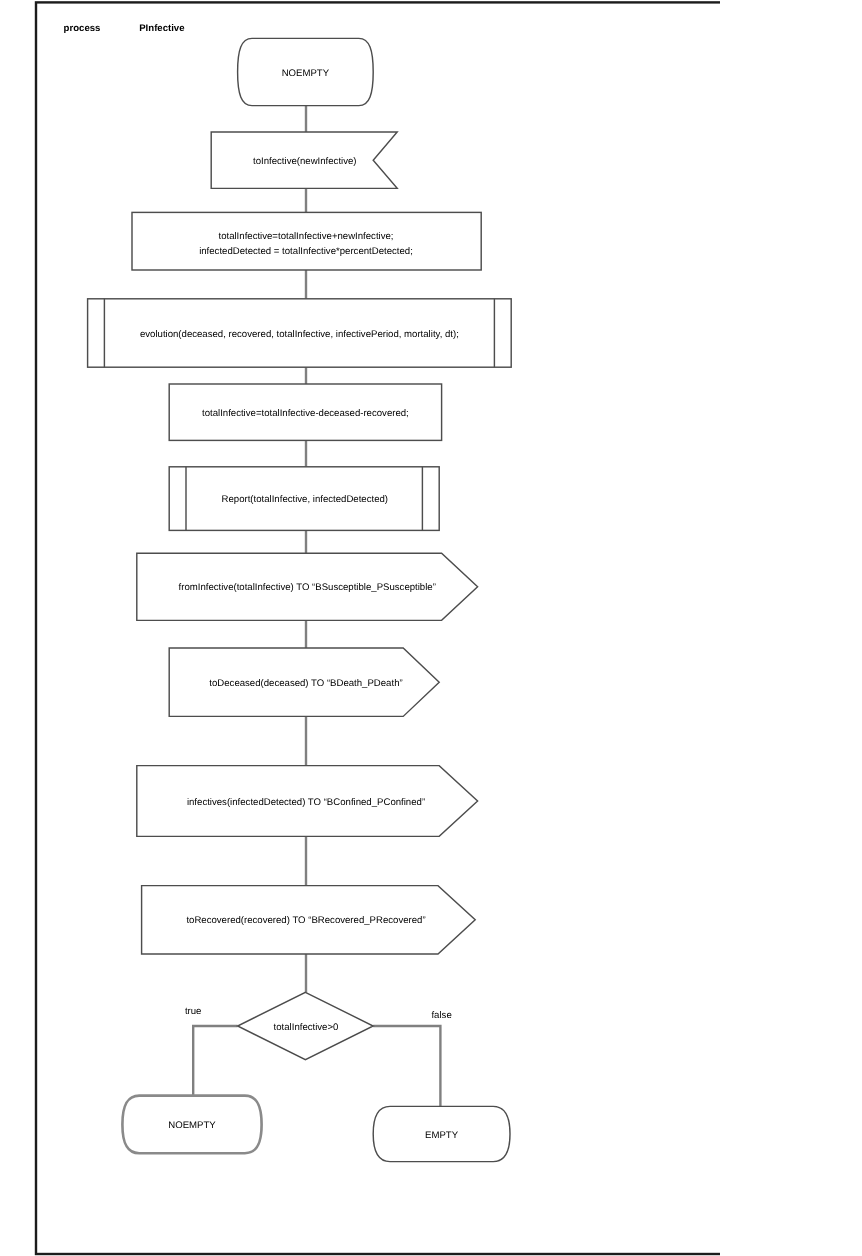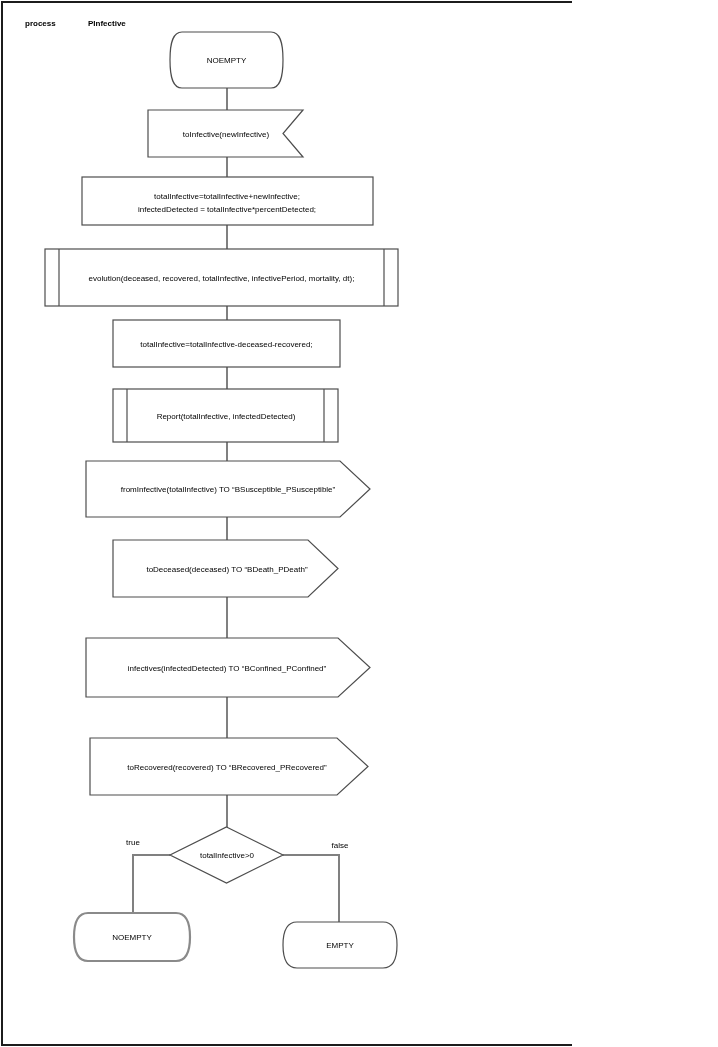--- a/index.html
+++ b/index.html
@@ -1,16 +1,16 @@
 <!DOCTYPE html>
 <html><head>
 <meta charset="utf-8">
 <style>
   html,body{margin:0;padding:0;background:#fff;}
-  .page{position:relative;width:572px;height:1047px;background:#fff;overflow:hidden;}
+  .page{position:relative;width:572px;height:1047px;background:#fff;overflow:hidden;padding-left:28px;}
   svg text{
     font-family:"Liberation Sans", sans-serif;
     font-size:8px;
     fill:#000;
   }
   svg text.hdr{font-weight:bold;}
   .shape{fill:#ffffff;stroke:#4d4d4d;stroke-width:1.2;}
   .shape-hl{fill:#ffffff;stroke:#8a8a8a;stroke-width:2.2;}
   .inner-bar{stroke:#4d4d4d;stroke-width:1.2;}
   .conn{stroke:#808080;stroke-width:2;fill:none;}

